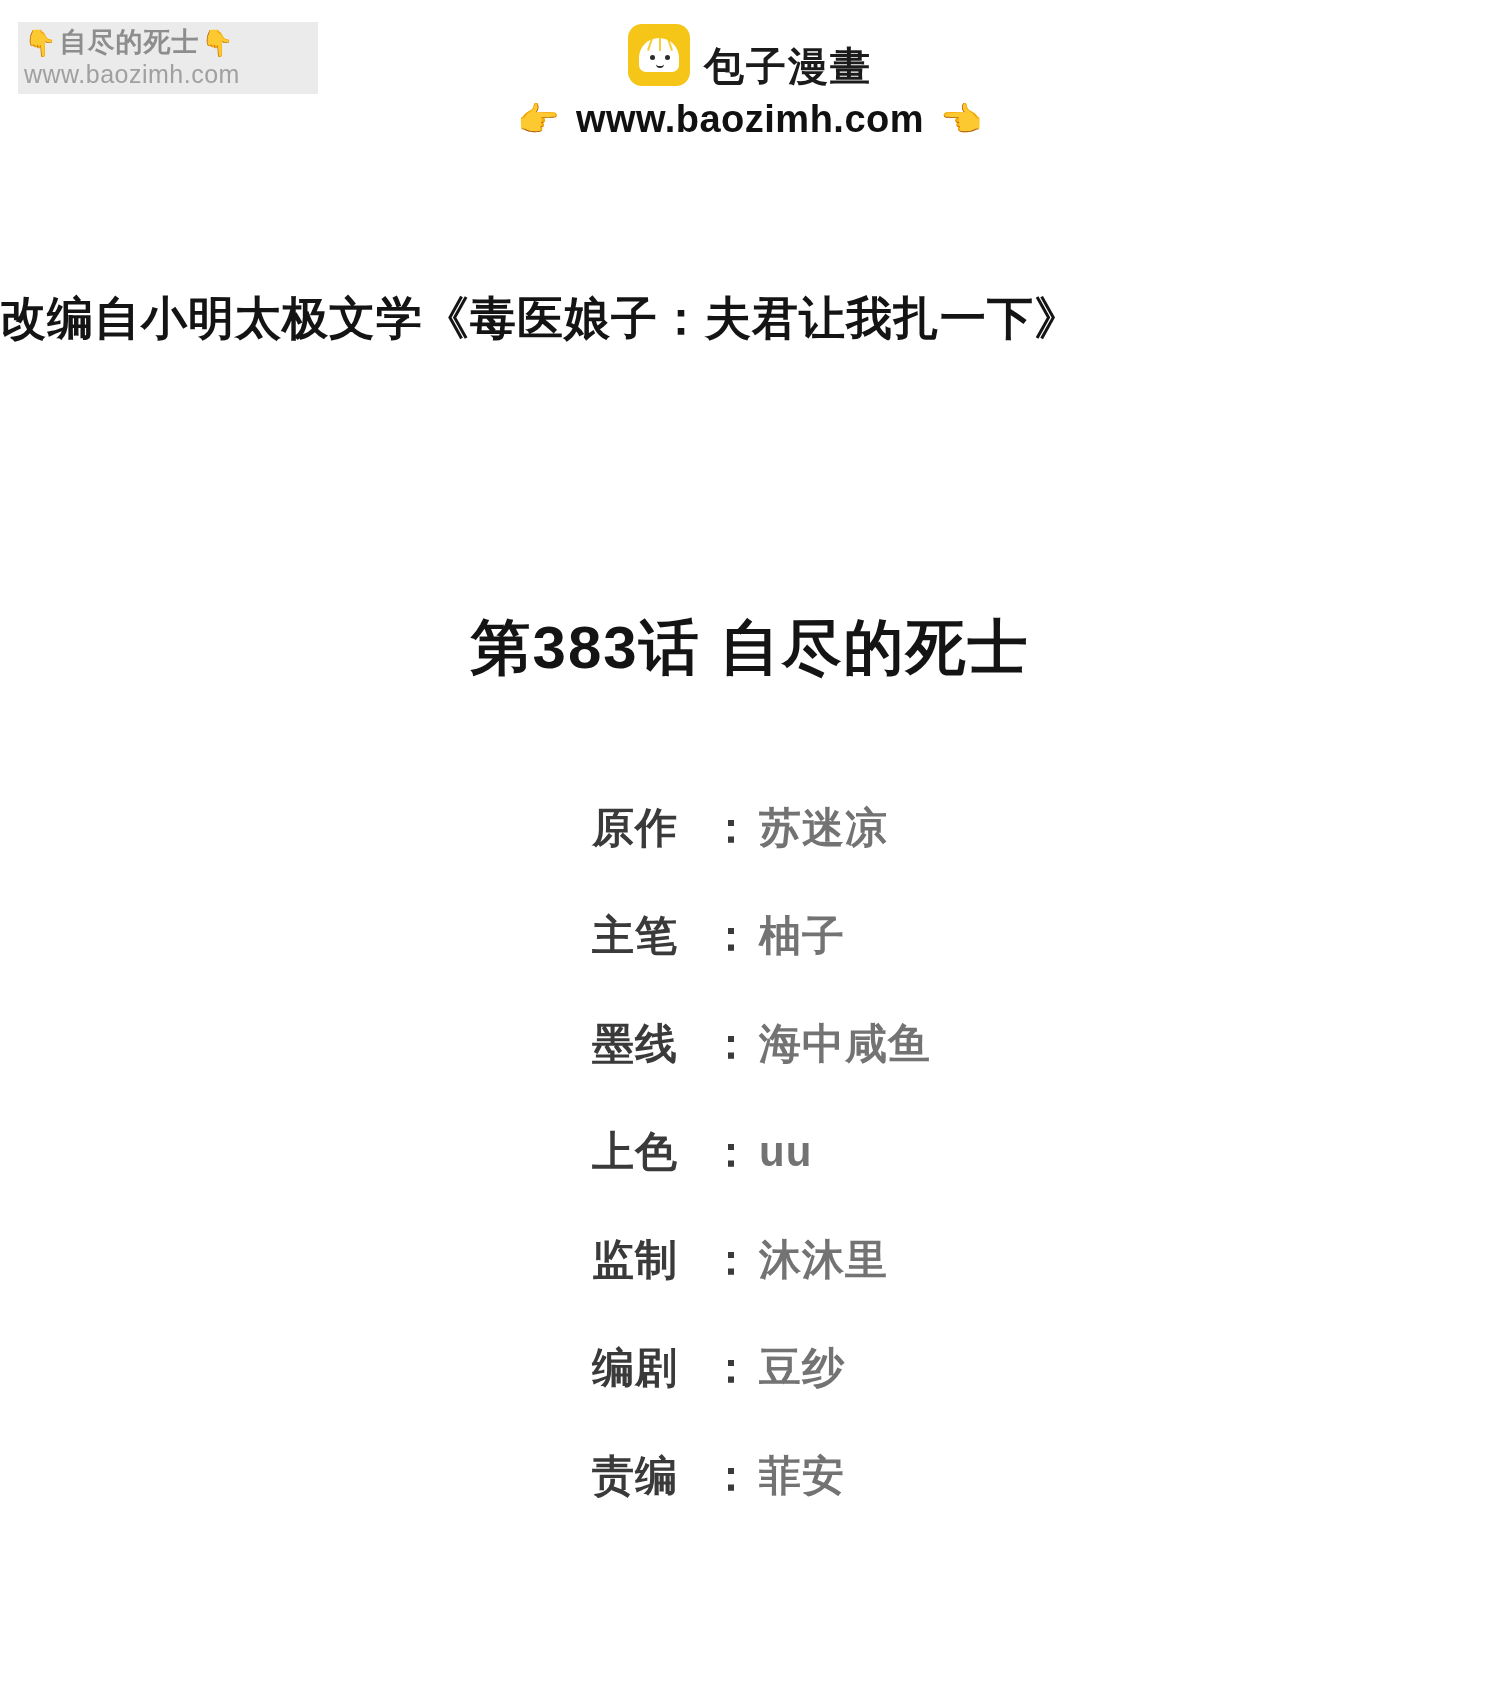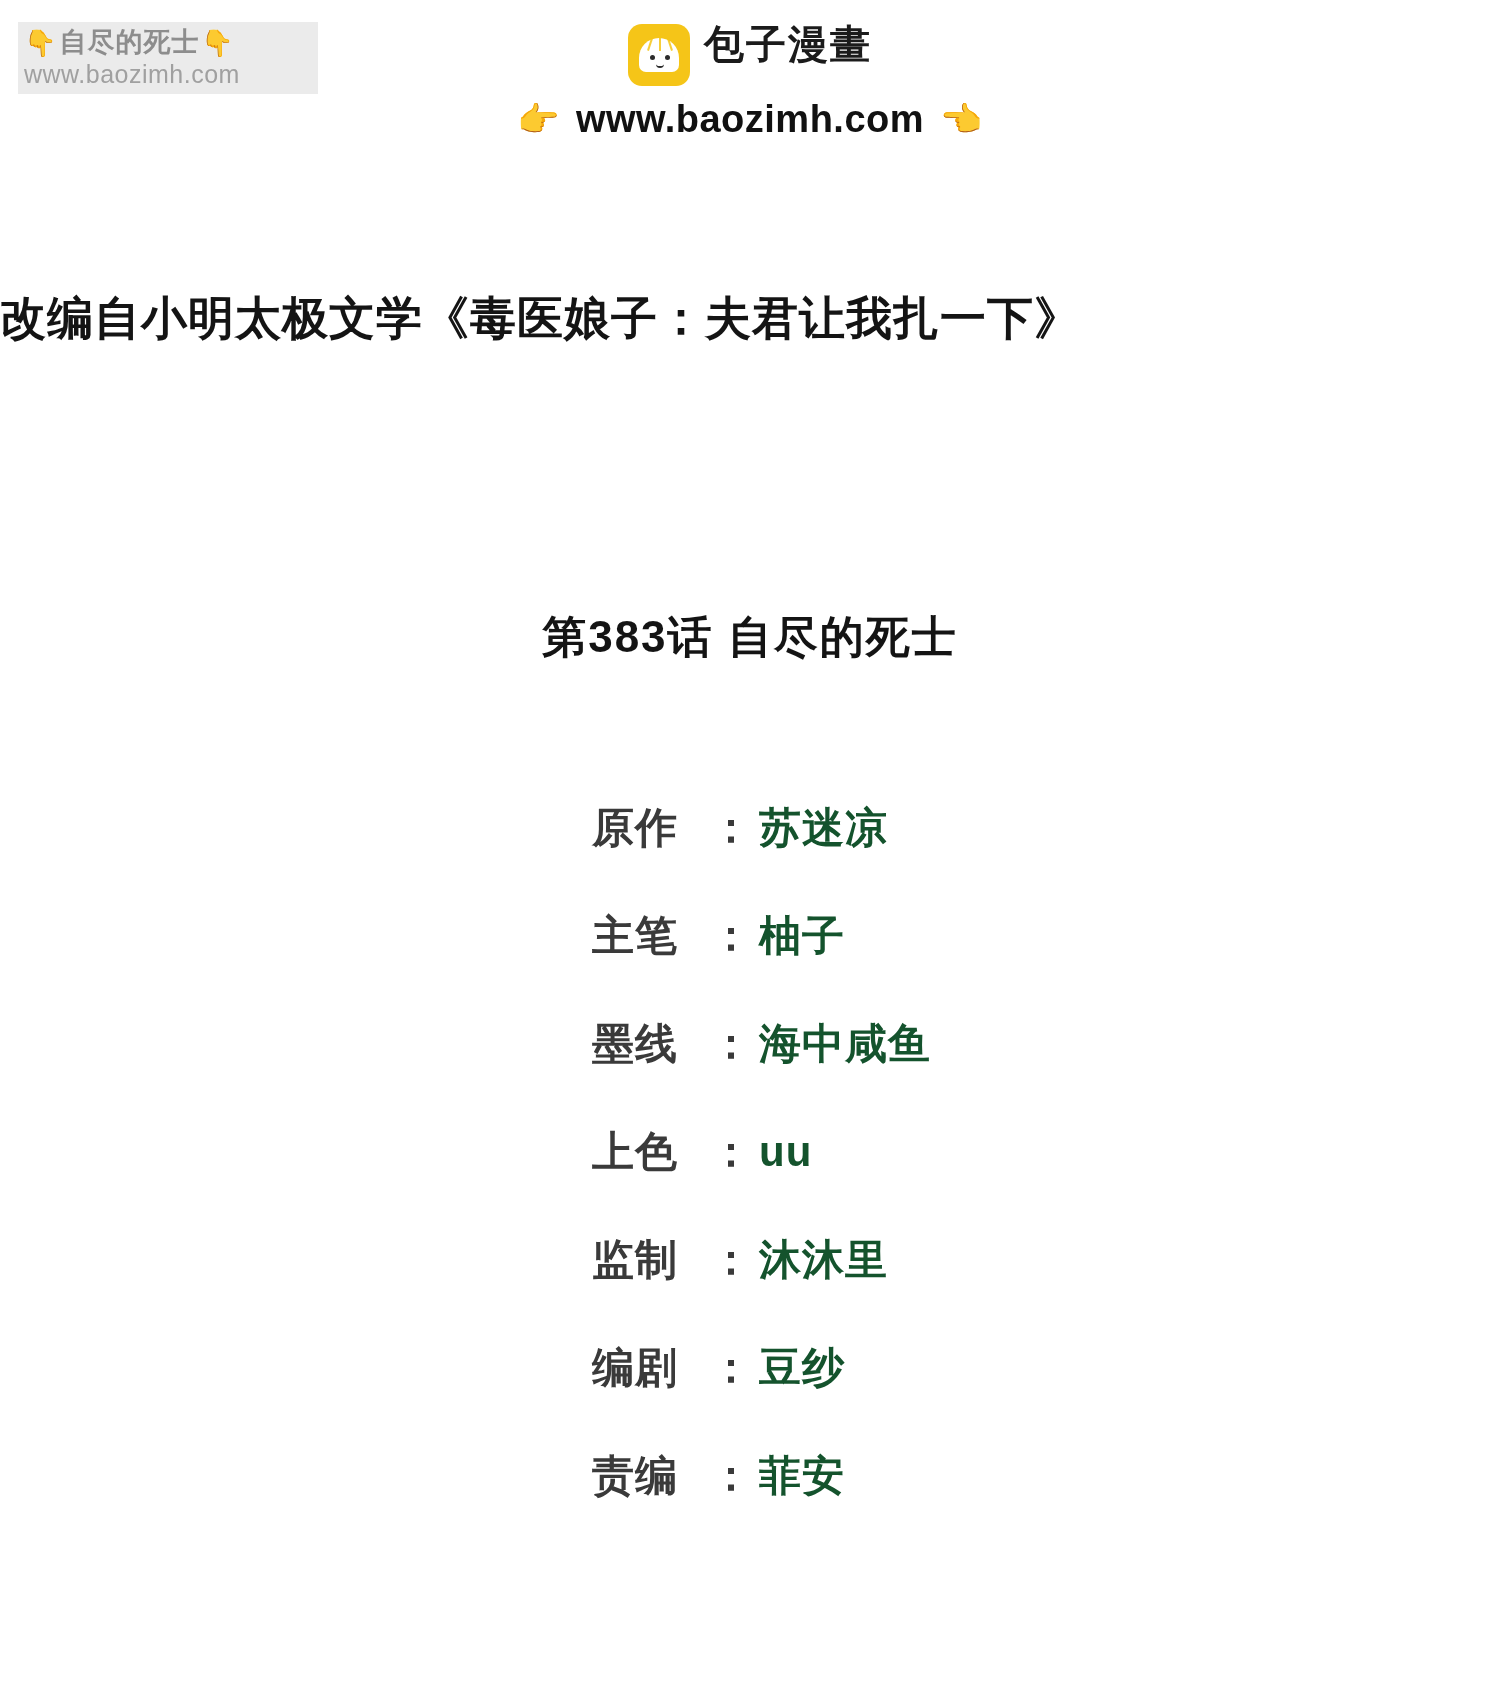--- a/index.html
+++ b/index.html
@@ -58,21 +58,21 @@
   
   .site-header {
     position: absolute;
     top: 24px;
     left: 0;
     width: 1500px;
     text-align: center;
   }
   .brand-row {
     display: flex;
-    align-items: flex-start;
+    align-items: flex-end;
     justify-content: center;
     gap: 14px;
   }
   .bun-logo {
     width: 62px;
     height: 62px;
     background: #f5c518;
     border-radius: 14px;
     position: relative;
     flex: none;
@@ -158,21 +158,21 @@
     color: #141414;
     letter-spacing: 1px;
   }
 
   .chapter-title {
     position: absolute;
     top: 608px;
     left: 0;
     width: 1500px;
     text-align: center;
-    font-size: 44px;
+    font-size: 60px;
     font-weight: 700;
     color: #141414;
     letter-spacing: 2px;
   }
 
   .credits {
     position: absolute;
     top: 800px;
     left: 560px;
     width: 600px;
@@ -188,21 +188,21 @@
     text-align: center;
   }
   .credit-row .role {
     min-width: 150px;
     display: inline-block;
   }
   .credit-row .sep {
     margin: 0 6px 0 0;
   }
   .credit-row .value {
-    color: #14532d;
+    color: #737373;
   }
   .credits-group-2 {
     margin-top: 48px;
   }
 </style>
 </head>
 <body>
 
 <div class="wm-left">
   <div class="line1">

